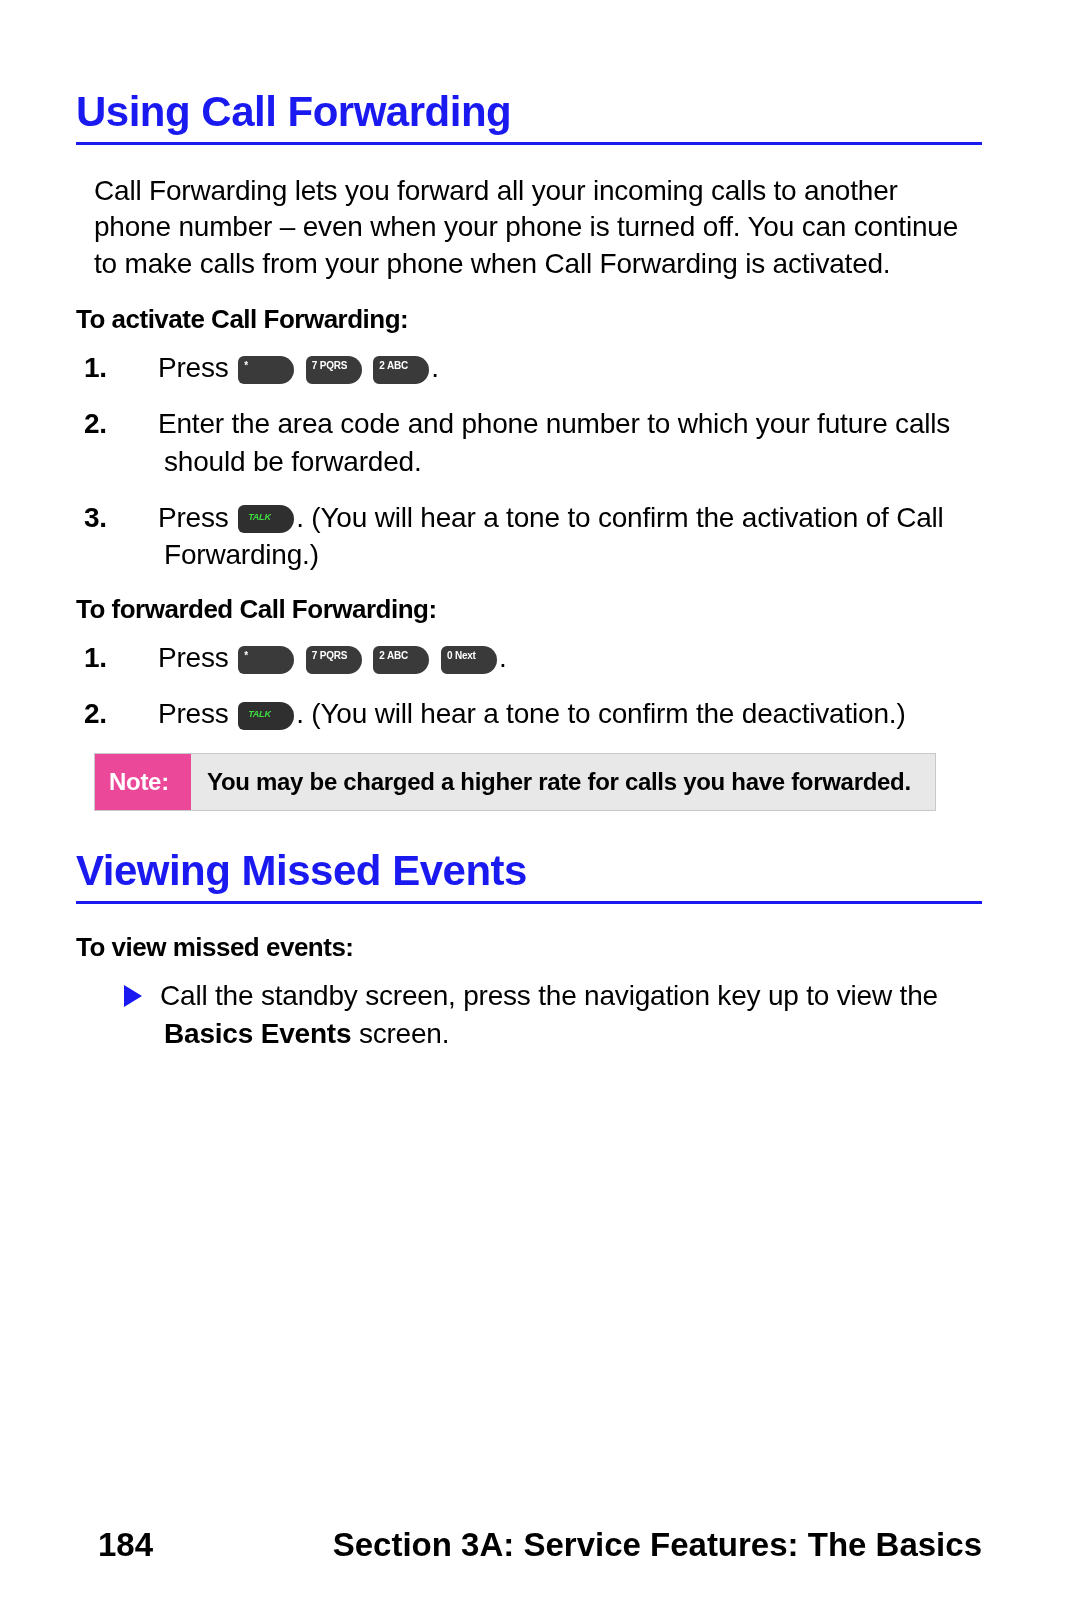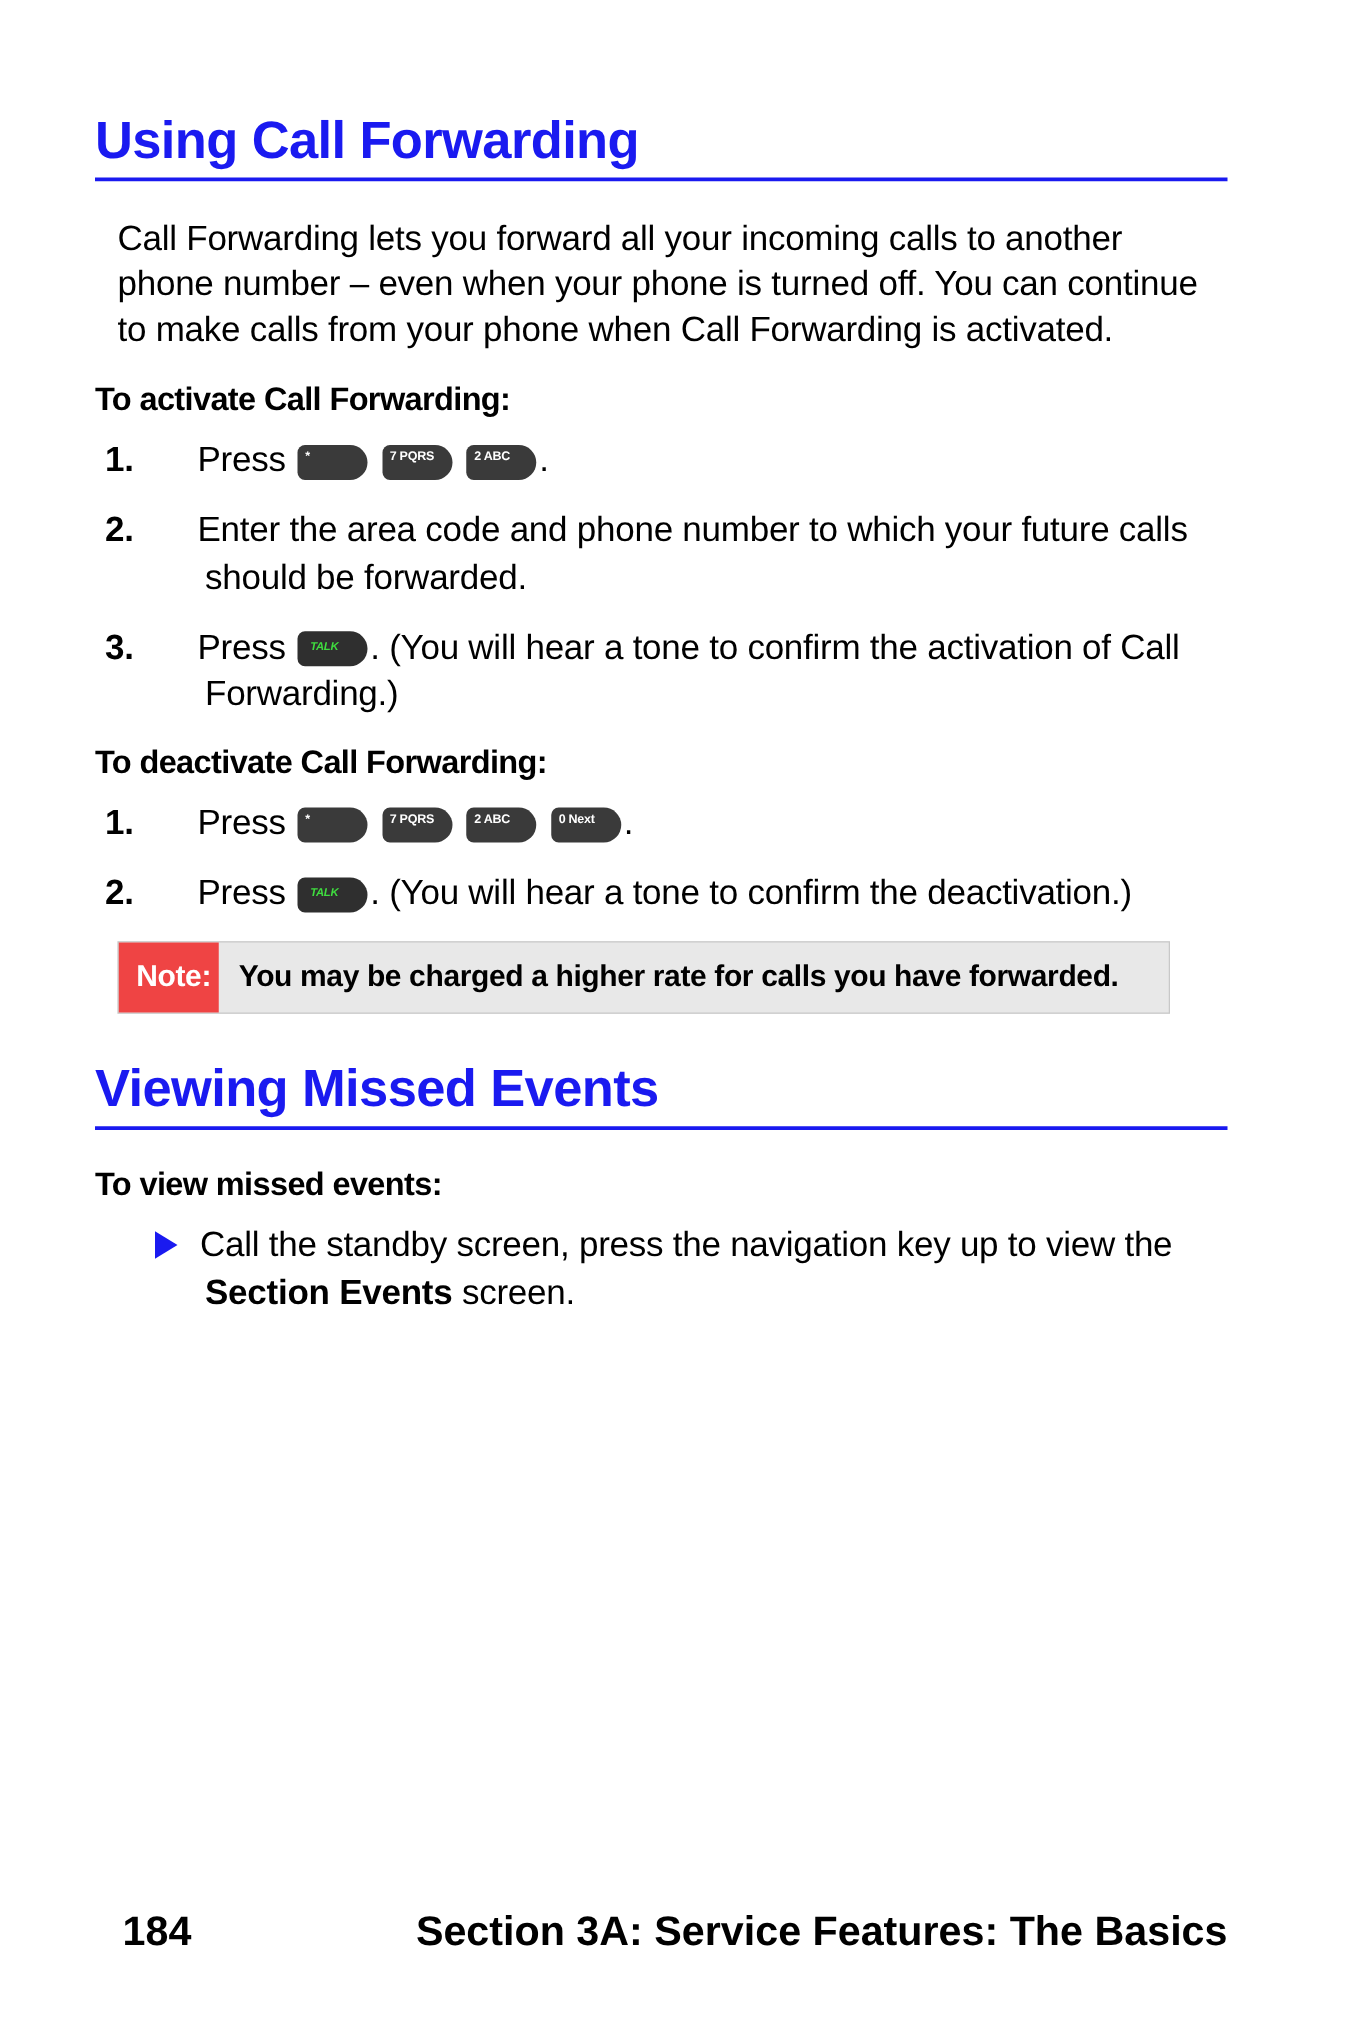--- a/index.html
+++ b/index.html
@@ -90,26 +90,26 @@
     left: 10px; top: 6px;
   }
   .note-box {
     display: flex;
     margin: 10px 0 36px 18px;
     border: 1px solid #c8c8c8;
     background: #e8e8e8;
     width: 842px;
   }
   .note-label {
-    background: #ef4444;
+    background: #ec4899;
     color: #fff;
     font-weight: 700;
     font-size: 24px;
     padding: 14px 14px;
-    width: 80px;
+    width: 96px;
     flex-shrink: 0;
     letter-spacing: -0.3px;
   }
   .note-text {
     font-size: 24px;
     line-height: 1.3;
     padding: 12px 16px;
     letter-spacing: -0.3px;
     font-weight: bold;
   }
@@ -162,21 +162,21 @@
       <span class="key" data-label="2 ABC"></span><span>.</span>
     </li>
     <li>
       <span class="num">2.</span><span>Enter the area code and phone number to which your future calls should be forwarded.</span>
     </li>
     <li>
       <span class="num">3.</span><span>Press </span><span class="key key-talk" data-label="TALK"></span><span>. (You will hear a tone to confirm the activation of Call Forwarding.)</span>
     </li>
   </ol>
 
-  <p class="subhead indent">To deactivate Call Forwarding:</p>
+  <p class="subhead indent">To forwarded Call Forwarding:</p>
 
   <ol class="steps">
     <li>
       <span class="num">1.</span><span>Press </span><span class="key" data-label="*"></span>
       <span class="key" data-label="7 PQRS"></span>
       <span class="key" data-label="2 ABC"></span>
       <span class="key" data-label="0 Next"></span><span>.</span>
     </li>
     <li>
       <span class="num">2.</span><span>Press </span><span class="key key-talk" data-label="TALK"></span><span>. (You will hear a tone to confirm the deactivation.)</span>
@@ -188,21 +188,21 @@
     <div class="note-text">You may be charged a higher rate for calls you have forwarded.</div>
   </div>
 
   <h1 class="section-title">Viewing Missed Events</h1>
   <hr class="rule">
 
 
   <p class="subhead indent">To view missed events:</p>
 
   <div class="bullet-block">
-    <span class="tri"></span><span>Call the standby screen, press the navigation key up to view the </span><span class="bold">Section Events</span><span> screen.</span>
+    <span class="tri"></span><span>Call the standby screen, press the navigation key up to view the </span><span class="bold">Basics Events</span><span> screen.</span>
   </div>
 
   <div class="footer">
     <span>184</span>
     <span>Section 3A: Service Features: The Basics</span>
   </div>
 
 </div>
 
 </body></html>

